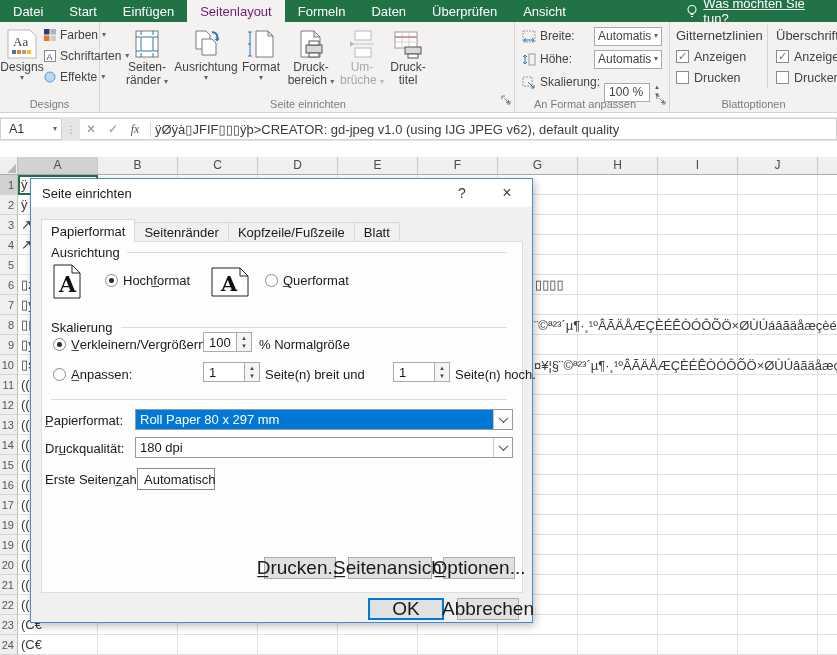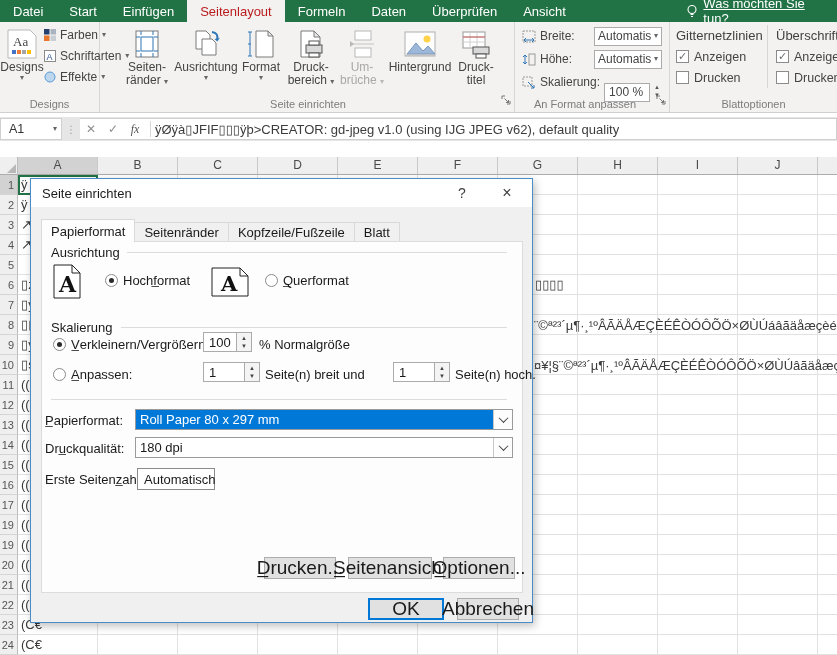--- a/index.html
+++ b/index.html
@@ -6,21 +6,21 @@
   html,body { background:#888; }
   #app {
     position:relative; width:837px; height:655px; overflow:hidden;
     background:#fff; font-family:"Liberation Sans",sans-serif;
     -webkit-font-smoothing:antialiased;
   }
   
   .rtabs { position:absolute; top:0; left:0; right:0; height:22px; background:#217346;
     display:flex; align-items:stretch; font-size:13px; color:#fff; }
   .rtab { padding:0 13px; display:flex; align-items:center; cursor:default; white-space:nowrap; }
-  .rtab.active { background:#f3f2f1; color:#b91c1c; }
+  .rtab.active { background:#f3f2f1; color:#701a75; }
   .tellme { display:flex; align-items:center; gap:6px; margin-left:10px; padding:0 8px;text-decoration:underline; }
   
   .rbody { position:absolute; top:22px; left:0; right:0; height:91px; background:#f3f2f1;
     border-bottom:1px solid #d2d0ce; }
   .rgroup { position:absolute; top:0; bottom:0; border-right:1px solid #d8d6d4; }
   .glabel { position:absolute; bottom:2px; left:0; right:0; text-align:center;
     font-size:11px; color:#7c7c7c; }
   .launcher { position:absolute; bottom:3px; right:3px; }
   .bigbtn { display:flex; flex-direction:column; align-items:center; justify-content:flex-start;
     font-size:12px; color:#444; text-align:center; line-height:13px; padding-top:3px; height:72px; }
@@ -242,31 +242,20 @@
             <svg width="28" height="30">
               <rect x="7" y="2" width="16" height="9" fill="#fff" stroke="#b8b8b8"></rect>
               <rect x="7" y="19" width="16" height="9" fill="#fff" stroke="#b8b8b8"></rect>
               <path d="M2 15 h24" stroke="#c4c4c4"></path>
               <path d="M2 12 l4 3 -4 3 z" fill="#b8b8b8"></path>
             </svg>
           </span>
           <span>Um-</span>
           <span><span>brüche</span> <span class="darr">▾</span></span>
         </div>
-        <div class="bigbtn" style="width:68px">
-          <span class="ic">
-            <svg width="34" height="30">
-              <rect x="2" y="3" width="30" height="24" fill="#fdfdfd" stroke="#b0b0b0"></rect>
-              <circle cx="24" cy="10" r="3.5" fill="#ffd24c"></circle>
-              <path d="M4 25 l9 -11 7 8 5 -5 7 8 z" fill="#9cb7d8" stroke="#7a98c0"></path>
-              <path d="M3 26 h28" stroke="#b0b0b0"></path>
-            </svg>
-          </span>
-          <span>Hintergrund</span>
-        </div>
         <div class="bigbtn" style="width:44px">
           <span class="ic">
             <svg width="30" height="30">
               <rect x="2" y="3" width="22" height="16" fill="#fff" stroke="#9a9a9a"></rect>
               <path d="M2 8 h22 M2 13 h22 M9 3 v16 M16 3 v16" stroke="#d0d0d0"></path>
               <path d="M2 8 h22" stroke="#c0504d"></path>
               <rect x="12" y="18" width="16" height="7" fill="#d9d9d9" stroke="#555"></rect>
               <rect x="15" y="25" width="10" height="4" fill="#fff" stroke="#555"></rect>
             </svg>
           </span>

